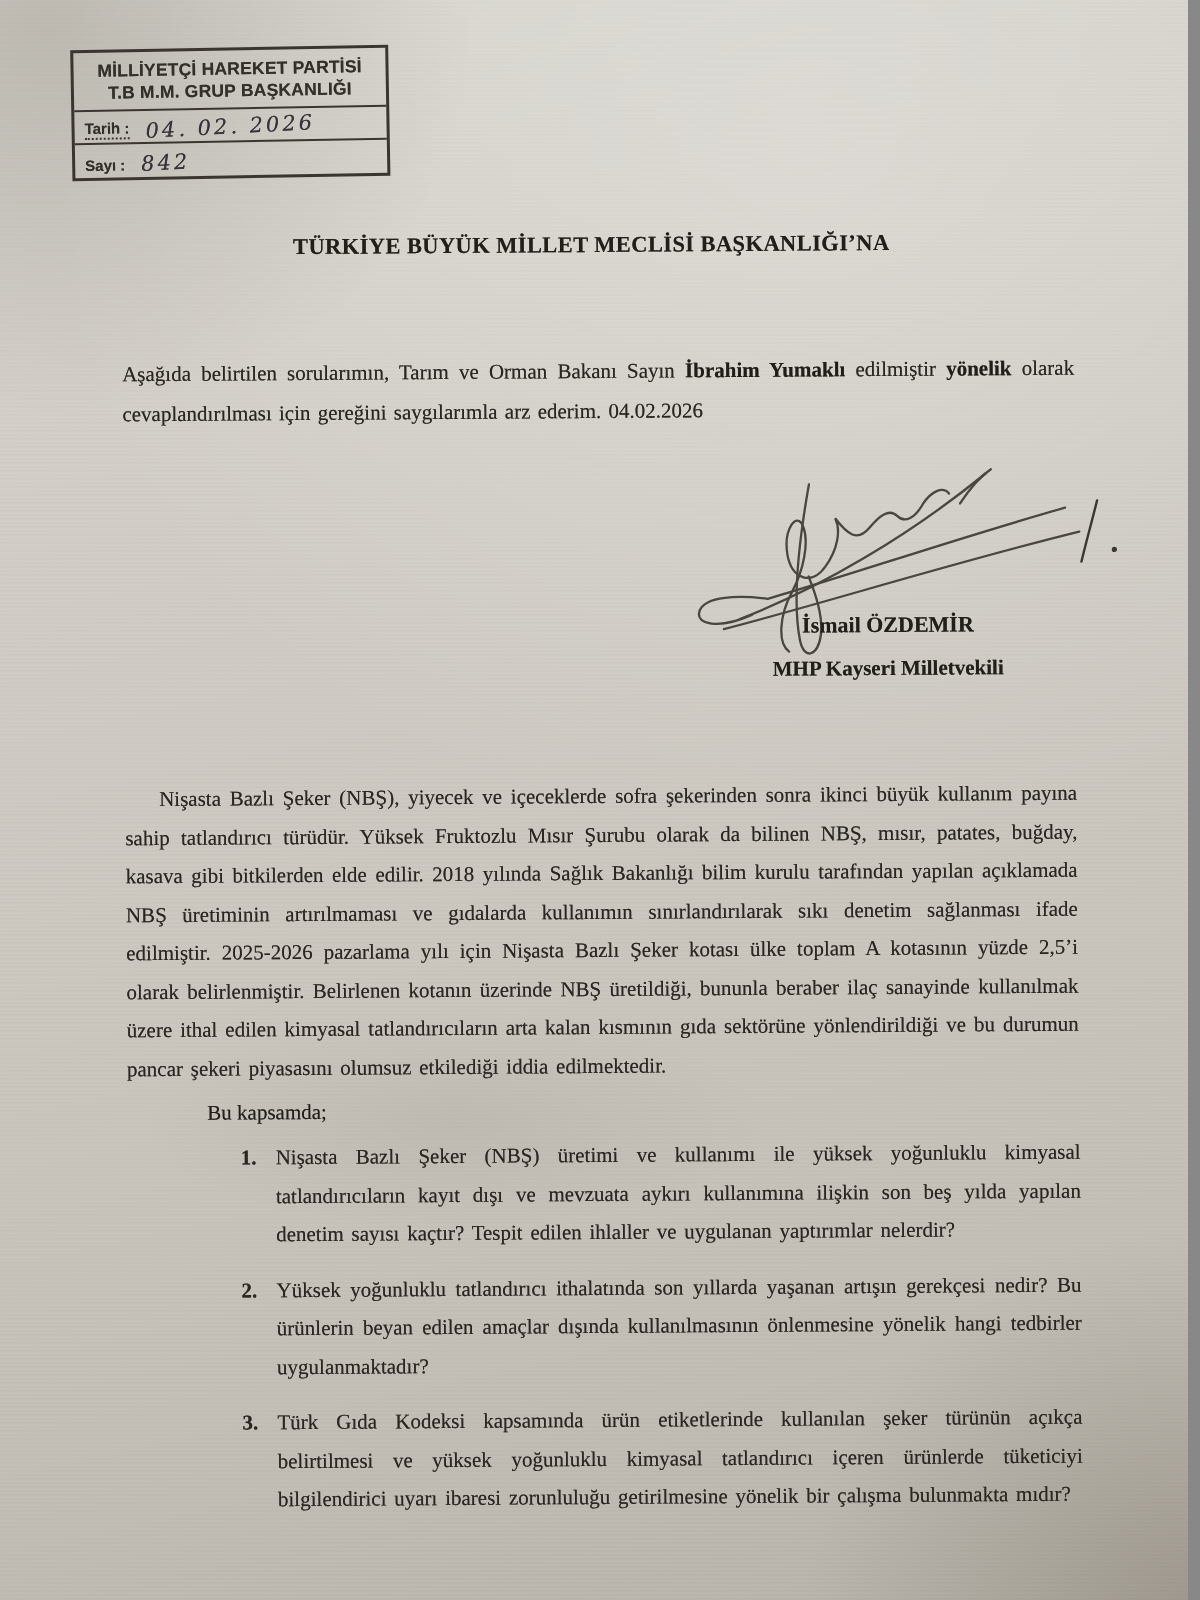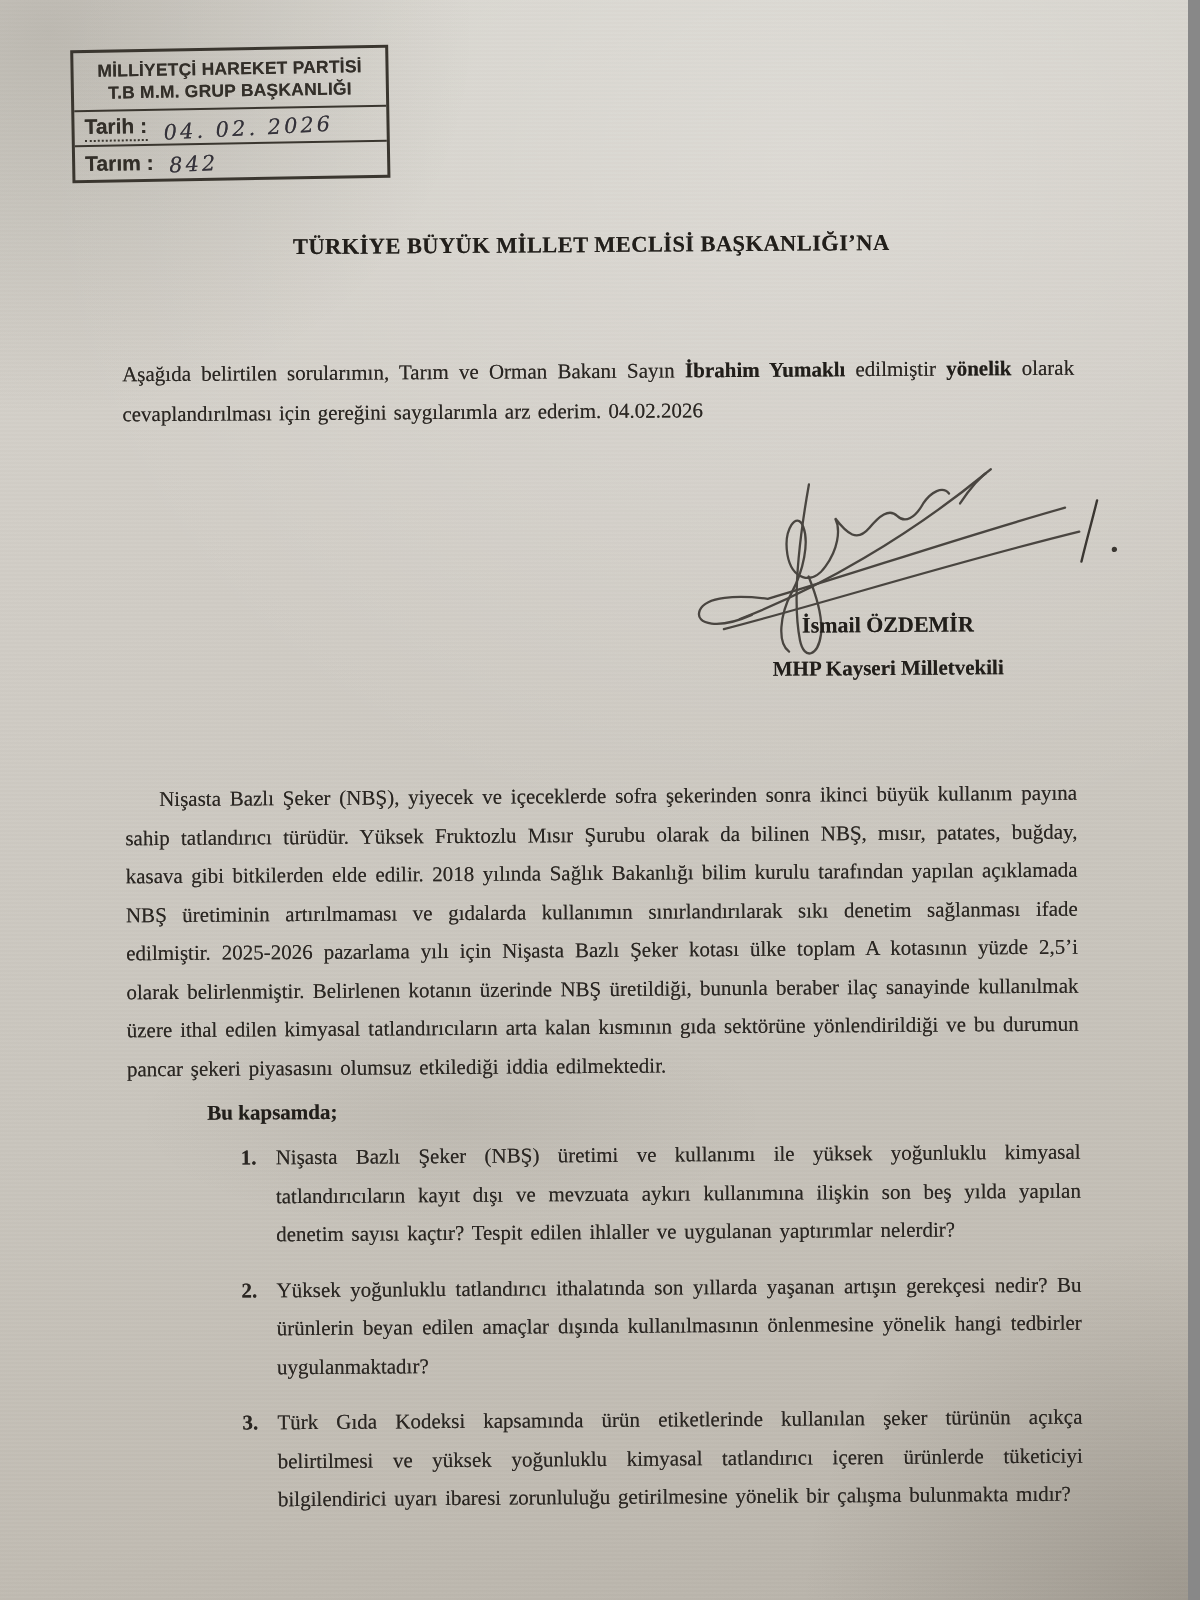--- a/index.html
+++ b/index.html
@@ -25,21 +25,21 @@
     border:3px solid #3a362f; color:#332f29;
     font-family:"Liberation Sans","DejaVu Sans",sans-serif;
     transform:rotate(-0.6deg);
   }
   .stamp-header {
     text-align:center; font-weight:bold; font-size:17.5px; line-height:22px;
     letter-spacing:0.2px; padding:7px 4px 6px; border-bottom:2px solid #3a362f;
   }
   .stamp-row { display:flex; align-items:flex-end; padding:3px 10px 1px; min-height:33px; box-sizing:border-box; }
   .stamp-row.first { border-bottom:2px solid #3a362f; }
-  .stamp-label { font-weight:bold; font-size:21px; padding-bottom:3px; }
+  .stamp-label { font-weight:bold; font-size:15px; padding-bottom:3px; }
   .stamp-label.dotted { border-bottom:2px dotted #3a362f; padding-bottom:1px; margin-bottom:2px; }
   .hand {
     font-family:"DejaVu Serif",serif; font-style:italic; font-weight:normal;
     font-size:21px; letter-spacing:3px; color:#34323b;
     transform:rotate(-2deg); margin-left:16px; margin-bottom:1px;
   }
 
   
   .doc-title {
     position:absolute; top:232px; left:0; width:100%; text-align:center;
@@ -58,21 +58,21 @@
   b, .bold { font-weight:bold; color:#211e1a; }
 
   
   .sig-block { position:absolute; left:690px; top:448px; width:430px; height:260px; }
   .sig-ink { position:absolute; left:0; top:0; }
   .hand-mark { position:absolute; left:385px; top:50px; }
   .sig-name  { position:absolute; top:166px; left:-2px; width:400px; text-align:center; font-weight:bold; font-size:22px; color:#221f1b; }
   .sig-title { position:absolute; top:210px; left:-2px; width:400px; text-align:center; font-weight:bold; font-size:21px; color:#221f1b; }
 
   
-  .list-head { position:absolute; top:1098px; left:204px; font-weight:bold; font-size:21px; color:#221f1b; }
+  .list-head { position:absolute; top:1098px; left:204px; font-weight:normal; font-size:21px; color:#221f1b; }
   .q-list { position:absolute; top:1136px; left:237px; width:840px; }
   .q-item { display:flex; margin-bottom:17px; font-size:21px; line-height:38.5px; }
   .q-num  { flex:none; width:35px; font-weight:bold; }
   .q-text { flex:1; text-align:justify; word-spacing:2.5px; }
 
   .txt { text-shadow:0 0 0.5px rgba(42,38,34,0.65); }
 </style>
 </head>
 <body>
 
@@ -82,21 +82,21 @@
     <div class="stamp txt">
       <div class="stamp-header">
         <div>MİLLİYETÇİ HAREKET PARTİSİ</div>
         <div>T.B M.M. GRUP BAŞKANLIĞI</div>
       </div>
       <div class="stamp-row first">
         <span class="stamp-label dotted">Tarih :</span>
         <span class="hand">04. 02. 2026</span>
       </div>
       <div class="stamp-row">
-        <span class="stamp-label">Tarım :</span>
+        <span class="stamp-label">Sayı :</span>
         <span class="hand">842</span>
       </div>
     </div>
 
     <div class="doc-title txt">TÜRKİYE BÜYÜK MİLLET MECLİSİ BAŞKANLIĞI’NA</div>
 
     <p class="intro txt"><span>Aşağıda belirtilen sorularımın, Tarım ve Orman Bakanı Sayın </span><b>İbrahim Yumaklı</b><span> edilmiştir </span><b>yönelik</b><span> olarak cevaplandırılması için gereğini saygılarımla arz ederim. 04.02.2026</span></p>
 
     <div class="sig-block">
       <svg class="sig-ink" width="430" height="230" viewBox="0 0 430 230" fill="none">

